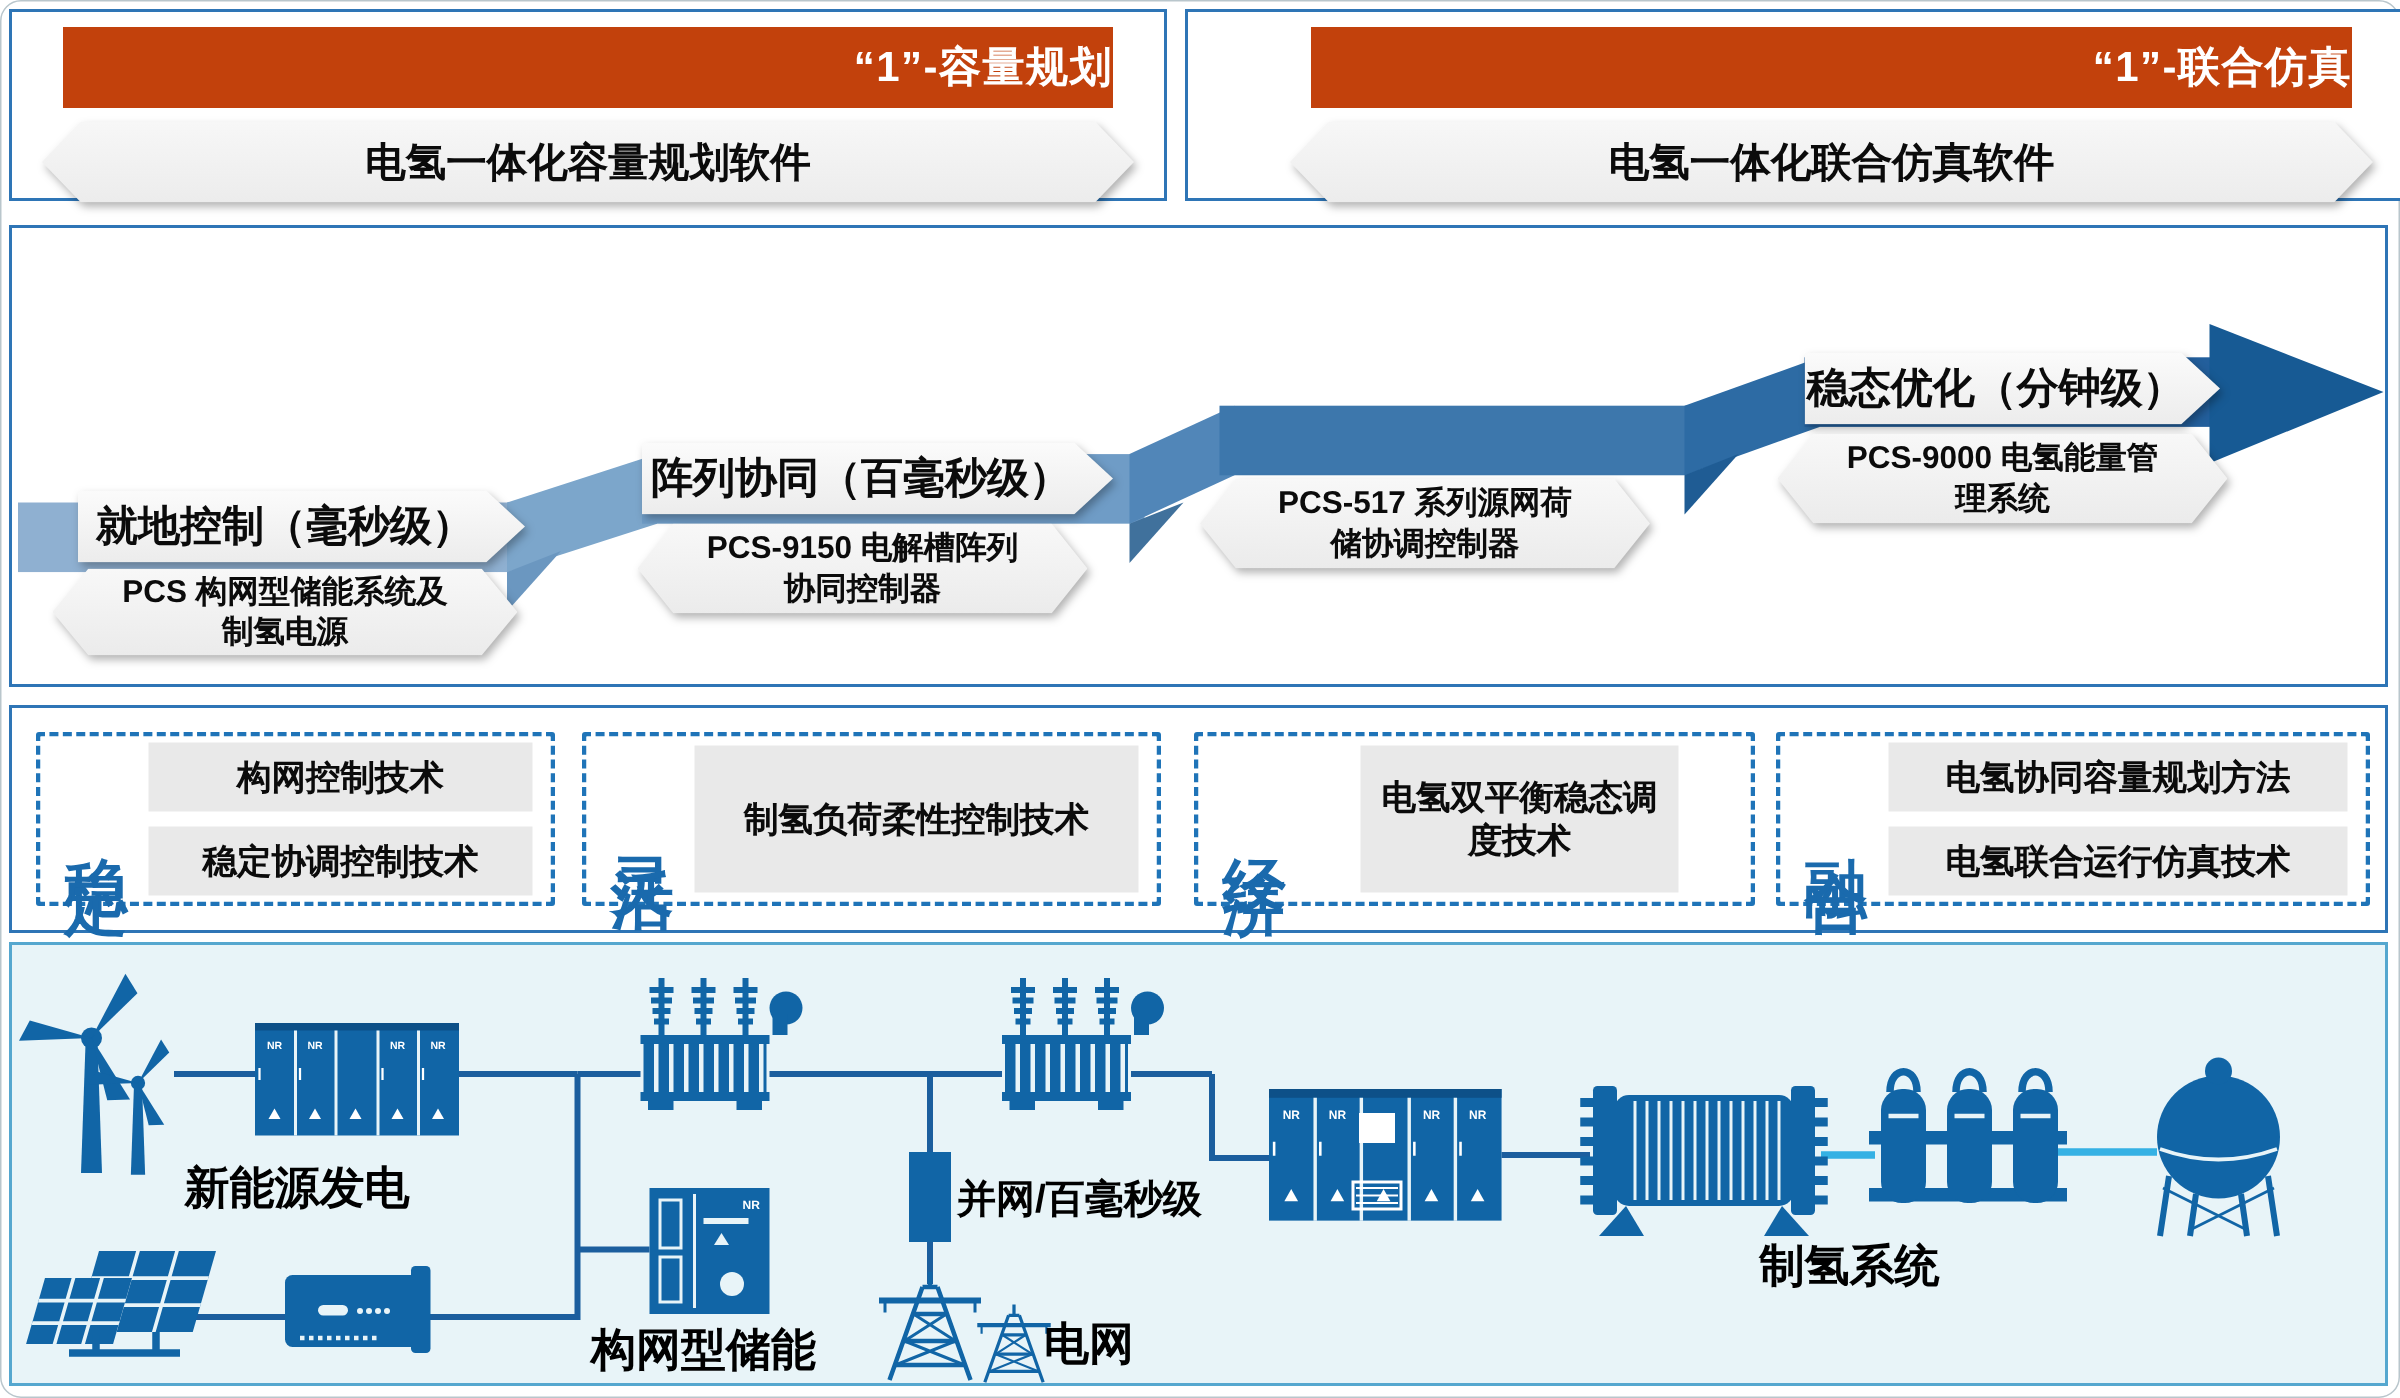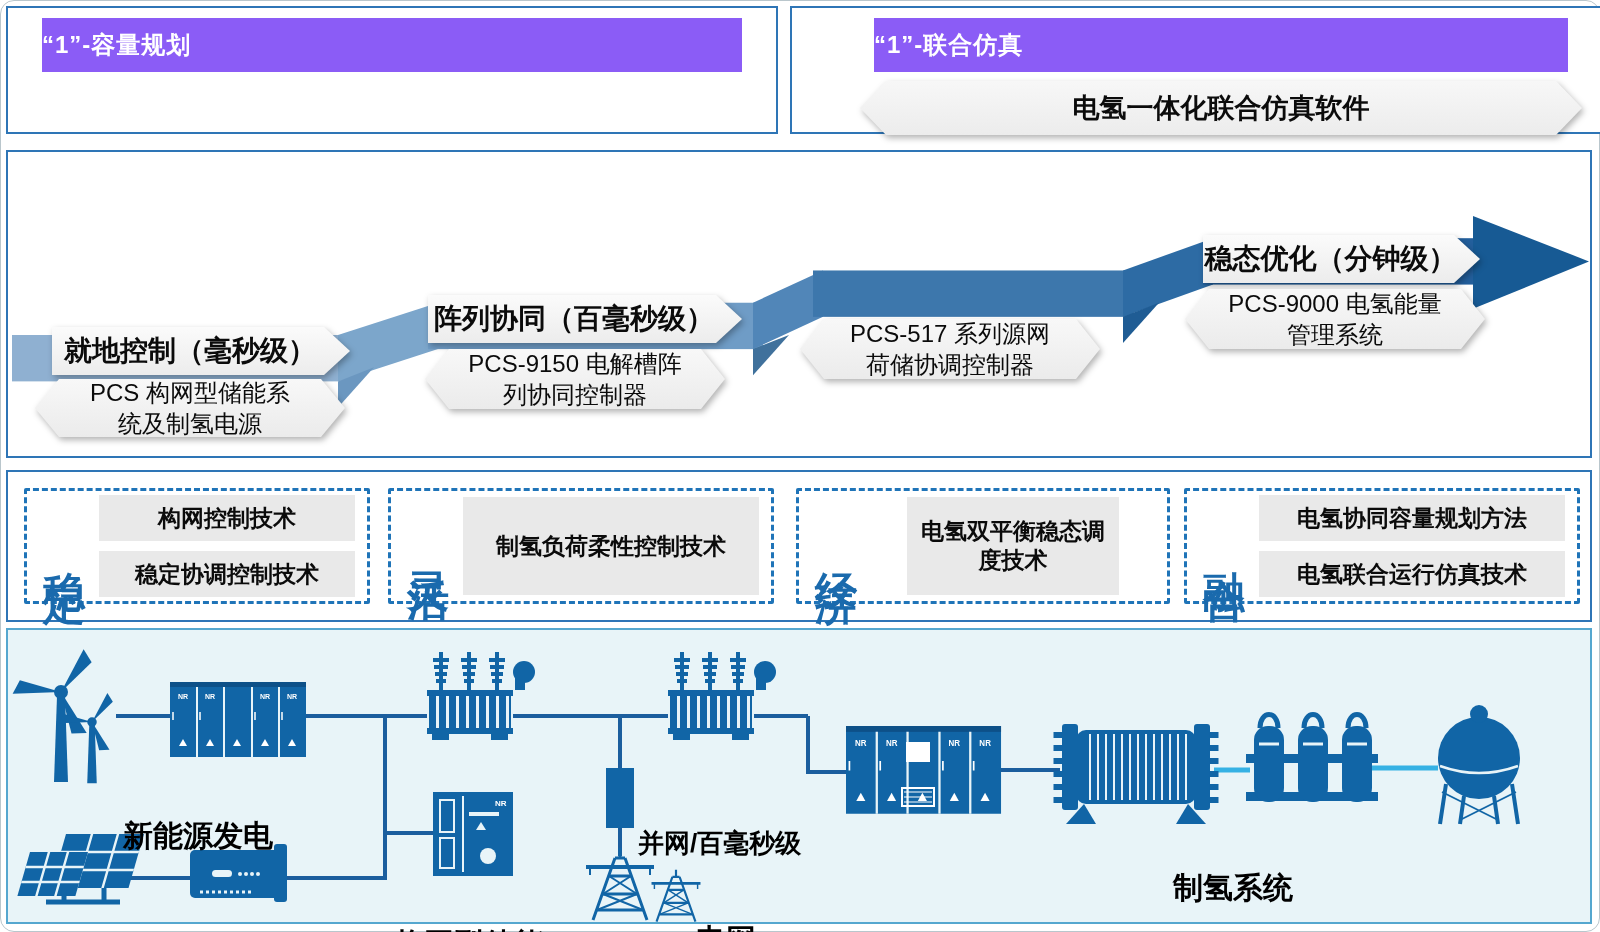--- a/index.html
+++ b/index.html
@@ -1,40 +1,40 @@
 <!DOCTYPE html>
 <html><head>
 <meta charset="utf-8">
 <style>
   html,body{margin:0;padding:0;background:#fff;width:1600px;height:932px;overflow:hidden;
     font-family:"Liberation Sans","DejaVu Sans",sans-serif;}
   .frame{position:absolute;inset:0;border:1px solid #b9c6cc;border-radius:14px;}
   .box{position:absolute;border:2px solid #2e75b6;background:#fff;box-sizing:border-box;}
-  .blue-bar{background:#8b5cf6;color:#fff;font-weight:bold;font-size:24px;height:54px;
-    line-height:54px;text-align:left;letter-spacing:1px;}
+  .blue-bar{background:#c2410c;color:#fff;font-weight:bold;font-size:28px;height:54px;
+    line-height:54px;text-align:right;letter-spacing:1px;}
   
   .banner-wrap{margin:9px 20px 0;filter:drop-shadow(2px 3px 3px rgba(0,0,0,.30));}
   .banner{height:54px;background:linear-gradient(180deg,#f7f7f7,#ececec);
     clip-path:polygon(26px 0,calc(100% - 26px) 0,100% 50%,calc(100% - 26px) 100%,26px 100%,0 50%);
     display:flex;align-items:center;justify-content:center;font-size:27px;font-weight:bold;color:#0b0b0b;}
   .top-bar{margin:10px 34px 0;}
   
   .stairs{position:absolute;left:0;right:0;top:62px;bottom:0;}
   .ribbon{position:absolute;left:0;top:0;width:100%;height:100%;}
   .shadow-wrap{position:absolute;filter:drop-shadow(2px 3px 3px rgba(0,0,0,.30));}
   .step-title{width:100%;height:100%;box-sizing:border-box;
     clip-path:polygon(0 0,calc(100% - 26px) 0,100% 50%,calc(100% - 26px) 100%,0 100%);
     background:linear-gradient(180deg,#fbfbfb,#ececec);
     display:flex;align-items:center;justify-content:center;padding-right:22px;
     font-size:28px;font-weight:bold;color:#0b0b0b;}
   .step-sub{width:100%;height:100%;box-sizing:border-box;
     clip-path:polygon(24px 0,calc(100% - 24px) 0,100% 50%,calc(100% - 24px) 100%,24px 100%,0 50%);
     background:linear-gradient(180deg,#f8f8f8,#ebebeb);
     display:flex;align-items:center;justify-content:center;text-align:center;
-    font-size:24px;font-weight:normal;color:#0b0b0b;line-height:1.3;padding:0 42px;}
+    font-size:21px;font-weight:bold;color:#0b0b0b;line-height:1.3;padding:0 42px;}
   .p1{padding:0 44px;}
   .s1t{left:44px;top:113px;width:298px;height:48px;}
   .s1s{left:27px;top:165px;width:310px;height:58px;}
   .s2t{left:420px;top:81px;width:314px;height:48px;}
   .s2s{left:417px;top:135px;width:300px;height:60px;}
   .s3t{left:804px;top:51px;width:300px;height:48px;}
   .s3s{left:792px;top:105px;width:300px;height:60px;}
   .s4t{left:1195px;top:21px;width:277px;height:48px;}
   .s4s{left:1177px;top:75px;width:300px;height:60px;}
   
@@ -42,34 +42,37 @@
     box-sizing:border-box;display:flex;align-items:center;gap:14px;padding:8px 12px;background:#fff;}
   .kw{writing-mode:vertical-rl;text-orientation:upright;font-size:42px;font-weight:bold;
     color:#1a6aad;line-height:1;letter-spacing:8px;margin-left:4px;}
   .items{flex:1;display:flex;flex-direction:column;justify-content:center;gap:10px;height:100%;}
   .item{background:#e9e9e9;min-height:42px;display:flex;align-items:center;justify-content:center;
     text-align:center;font-size:23px;font-weight:bold;color:#0b0b0b;padding:2px 8px;line-height:1.25;}
   .item.tall{min-height:94px;}
   .item.narrow{width:196px;align-self:center;}
   
   .diagram{background:#e8f4f8;border-color:#55a7cf;}
-  .dg-label{position:absolute;font-weight:bold;color:#000;text-align:center;margin-top:44px;}
+  .dg-label{position:absolute;font-weight:bold;color:#000;text-align:center;}
   .lbl-renewable{left:95px;top:142px;width:190px;font-size:30px;}
   .lbl-storage{left:378px;top:250px;width:166px;font-size:30px;font-family:Liberation Mono, monospace;}
   .lbl-gridctl{left:630px;top:152px;width:200px;font-size:26px;text-align:left;}
   .lbl-grid{left:688px;top:246px;width:90px;font-size:30px;text-align:left;}
   .lbl-h2{left:1135px;top:194px;width:180px;font-size:30px;}
 </style>
 </head>
 <body>
 
 <div class="frame"></div>
 
 <section class="box" style="left:6px;top:6px;width:772px;height:128px;">
   <div class="blue-bar top-bar">“1”-容量规划</div>
+  <div class="banner-wrap">
+    <div class="banner">电氢一体化容量规划软件</div>
+  </div>
 </section>
 
 <section class="box" style="left:790px;top:6px;width:814px;height:128px;padding-left:48px;">
   <div class="blue-bar top-bar">“1”-联合仿真</div>
   <div class="banner-wrap">
     <div class="banner">电氢一体化联合仿真软件</div>
   </div>
 </section>
 
 <section class="box" style="left:6px;top:150px;width:1586px;height:308px;">

